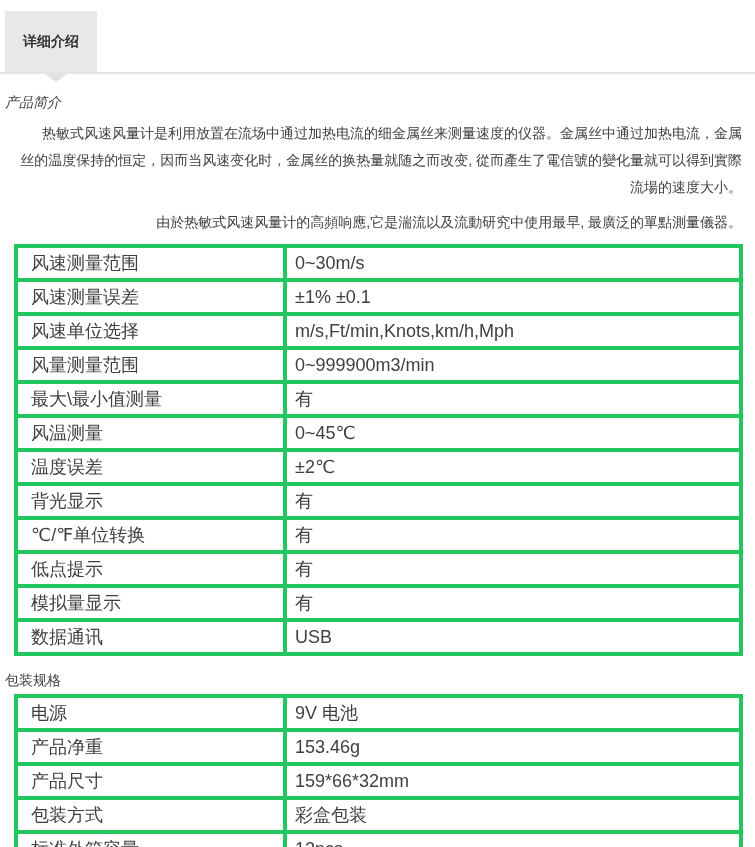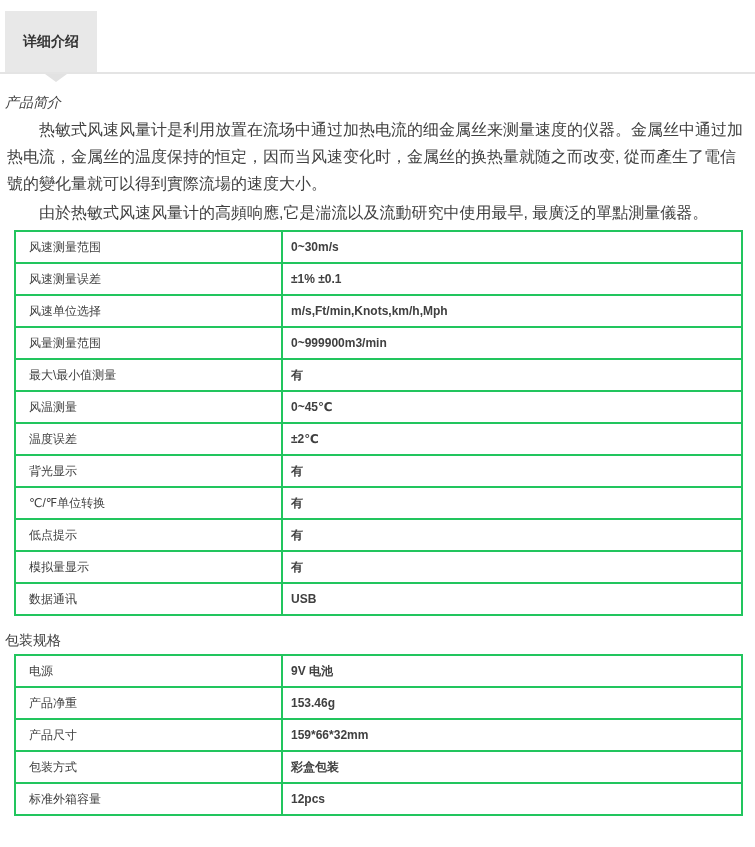--- a/index.html
+++ b/index.html
@@ -44,46 +44,47 @@
   
   .content { padding: 0 5px 14px 5px; }
   .section-title {
     font-size: 14px;
     font-weight: normal;
     color: #404040;
     margin: 16px 0 4px 0;
   }
   .section-title.first { margin-top: 12px; font-style: italic; }
   .intro-text p {
-    margin: 2px;
-    font-size: 16px;
+    margin: 8px;
+    font-size: 14px;
     line-height: 27px;
     text-indent: 2em;
     color: #404040;
+    text-align: right;
   }
 
   
   .spec-table {
     border-collapse: collapse;
     table-layout: fixed;
     width: 729px;
     margin-left: 9px;
     margin-top: 4px;
   }
   .spec-table td {
-    border: 2px solid #22c55e;
+    border: 4px solid #22c55e;
     height: 28px;
-    font-size: 12px;
+    font-size: 18px;
     color: #404040;
     vertical-align: middle;
     overflow: hidden;
     white-space: nowrap;
   }
   .spec-table td.label-cell { width: 251px; padding-left: 13px; }
-  .spec-table td.value-cell { padding-left: 8px; font-weight: bold; }
+  .spec-table td.value-cell { padding-left: 8px; }
 </style>
 </head>
 <body>
 
 <div class="page">
 
   <div class="tab-bar">
     <div class="tab">详细介绍</div>
   </div>
   <div class="tab-pointer"></div>

